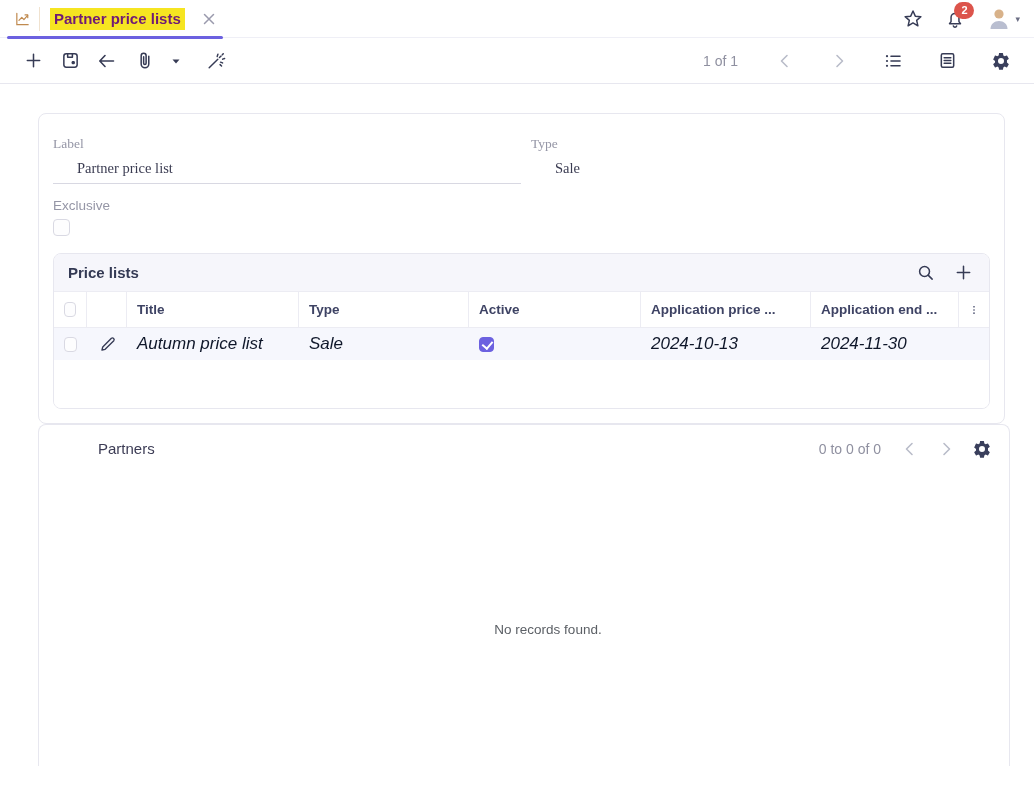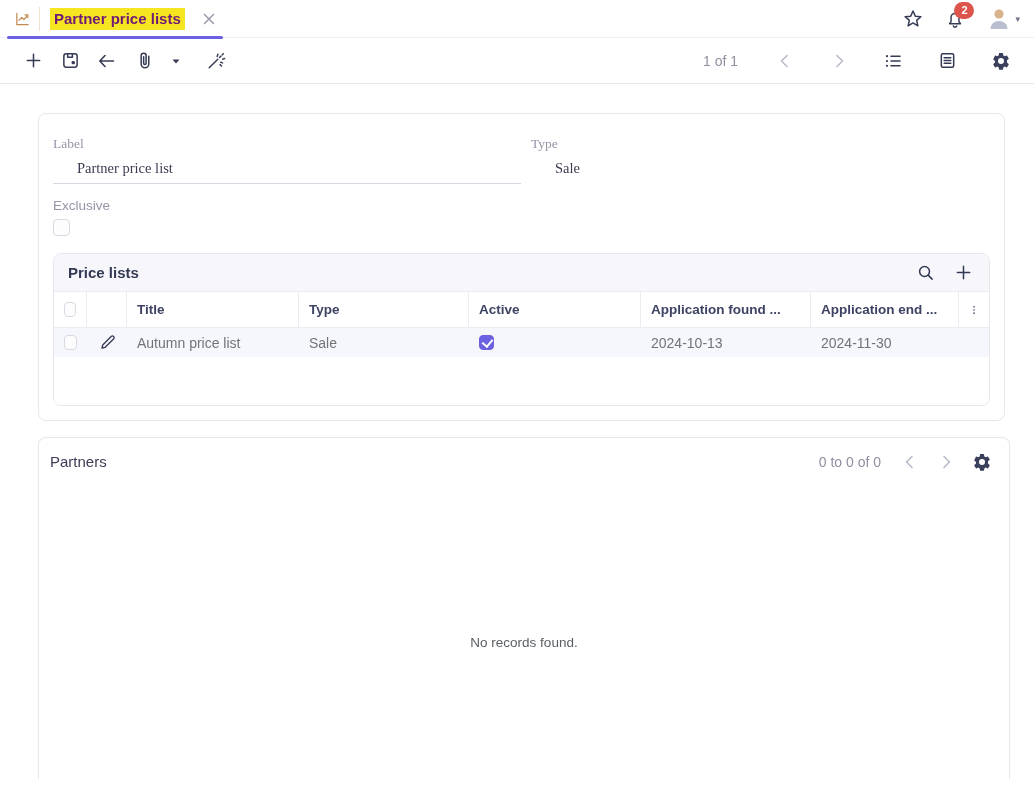--- a/index.html
+++ b/index.html
@@ -69,34 +69,34 @@
   .panel-title { font-size:15px; font-weight:700; color:#343a54; }
   .panel-head-icons { margin-left:auto; display:flex; align-items:center; gap:10px; }
   .pbtn { width:28px; height:28px; display:flex; align-items:center; justify-content:center; cursor:pointer; }
 
   .grid { display:grid; }
   .pl-grid { grid-template-columns:33px 40px 172px 170px 172px 170px 148px 1fr; }
   .th { font-size:13.5px; font-weight:700; color:#3e4364; padding:10px 10px; background:#fff;
     border-right:1px solid var(--sep); white-space:nowrap; overflow:hidden; display:flex; align-items:center; }
   .th:last-child { border-right:none; }
   .thead { border-bottom:1px solid var(--sep); }
-  .td { font-size:14px; color:#737373; padding:6px 10px; display:flex; align-items:center;
-    white-space:nowrap; overflow:hidden; }
+  .td { font-size:17px; color:#0f172a; padding:6px 10px; display:flex; align-items:center;
+    white-space:nowrap; overflow:hidden;font-style:italic; }
   .row-striped { background:#f6f7fd; }
   .cell-center { justify-content:center; }
   .checkbox.sm { width:15px; height:15px; border-radius:4px; }
   .checkbox.checked { background:var(--accent); border-color:var(--accent); position:relative; }
   .checkbox.checked::after { content:""; position:absolute; left:4px; top:1px; width:5px; height:8px;
     border:solid #fff; border-width:0 2px 2px 0; transform:rotate(40deg); }
   .pl-empty { height:48px; background:#fff; }
   .th-menu { justify-content:center; color:#3e4364; }
 
   
-  .card-partners { margin:16px 24px 0 38px; width:972px; height:342px; border-radius:8px 8px 0 0;
-    border-bottom:none; overflow:hidden; }
+  .card-partners { margin:0 24px 0 38px; width:972px; height:342px; border-radius:8px 8px 0 0;
+    border-bottom:none; overflow:hidden;padding-left:48px; }
   .partners-head { display:flex; align-items:center; height:47px; padding:0 10px 0 11px; }
   .partners-title { font-size:15px; font-weight:500; color:#3c3c55; }
   .partners-head-right { margin-left:auto; display:flex; align-items:center; gap:2px; }
   .pn-grid { grid-template-columns:32px 38px 118px 296px 104px 96px 100px 98px 1fr; }
   .pn-thead { border-top:1px solid var(--sep); border-bottom:1px solid var(--sep); }
   .empty-msg { text-align:center; margin-top:150px; font-size:13.5px; color:#5c6066; }
 </style>
 </head>
 <body>
 
@@ -250,21 +250,21 @@
       </div>
 
       <div class="grid pl-grid thead">
         <span class="th cell-center">
             <span class="checkbox sm"></span>
           </span>
         <span class="th"></span>
         <span class="th">Title</span>
         <span class="th">Type</span>
         <span class="th">Active</span>
-        <span class="th">Application found ...</span>
+        <span class="th">Application price ...</span>
         <span class="th">Application end ...</span>
         <span class="th th-menu">
           <svg width="14" height="14" viewBox="0 0 14 14">
               <circle cx="7" cy="2.6" r="1.15" fill="#3e4364"></circle>
               <circle cx="7" cy="7" r="1.15" fill="#3e4364"></circle>
               <circle cx="7" cy="11.4" r="1.15" fill="#3e4364"></circle>
             </svg>
         </span>
       </div>
 

